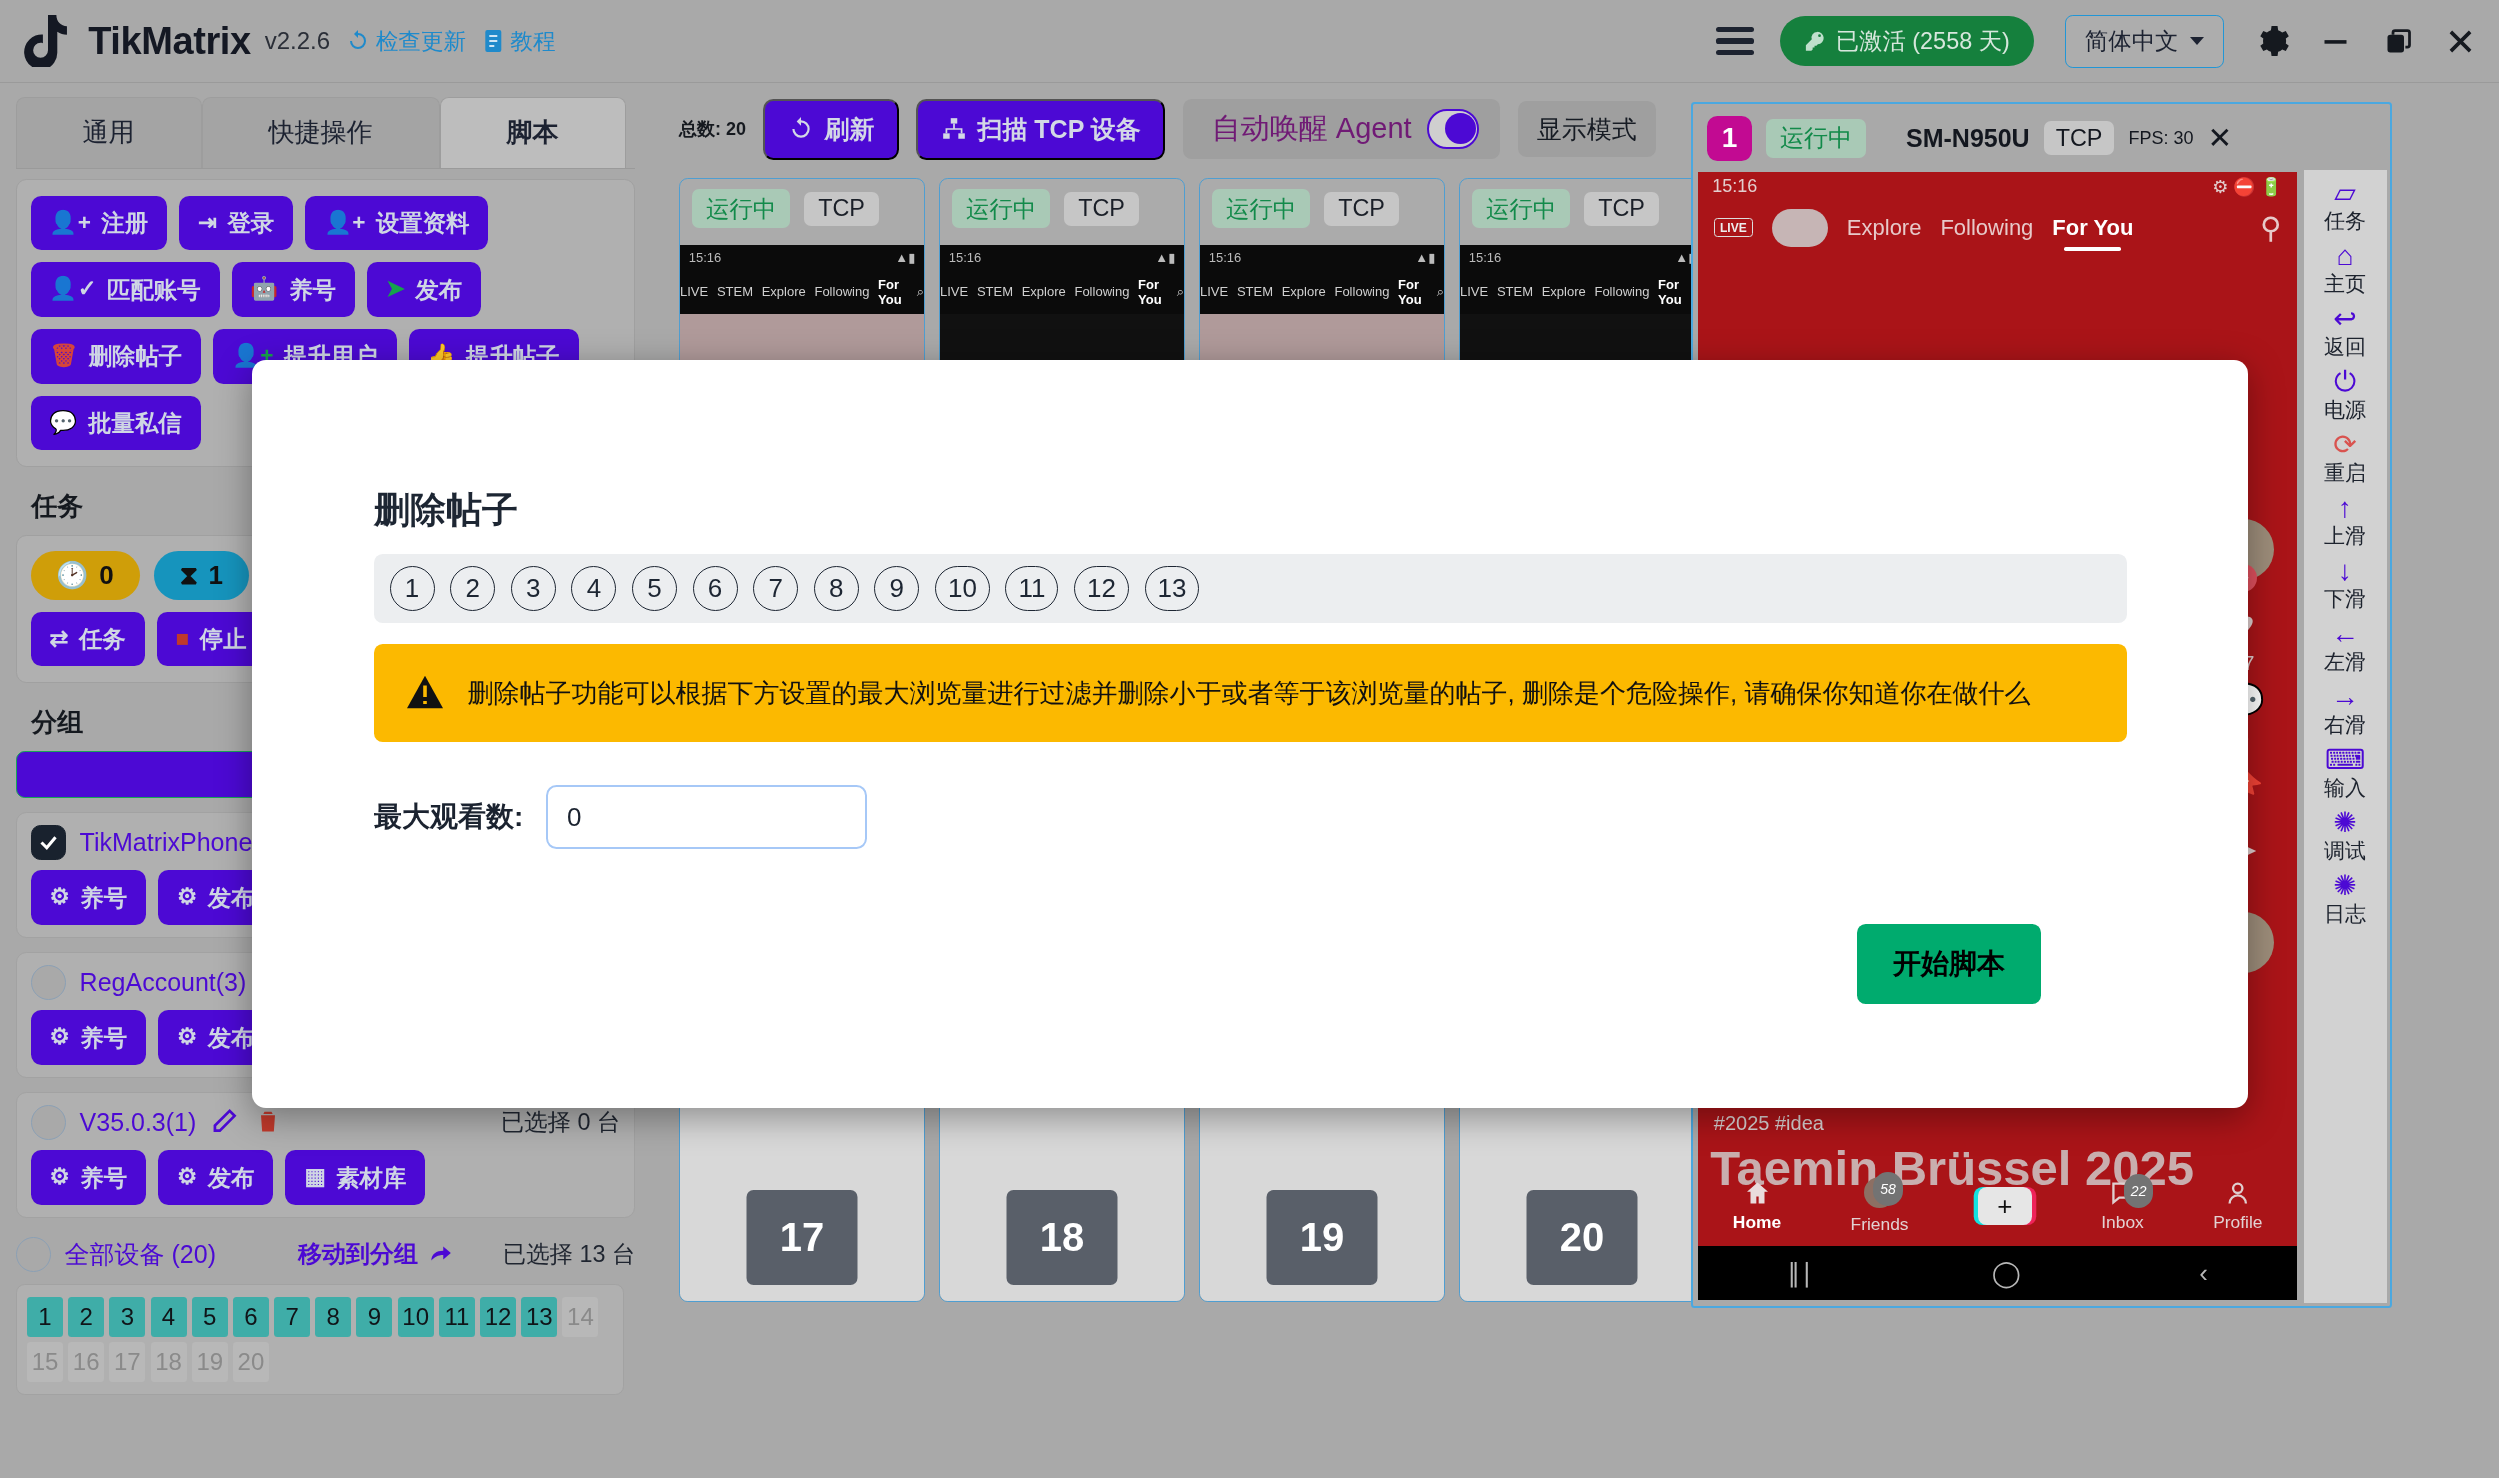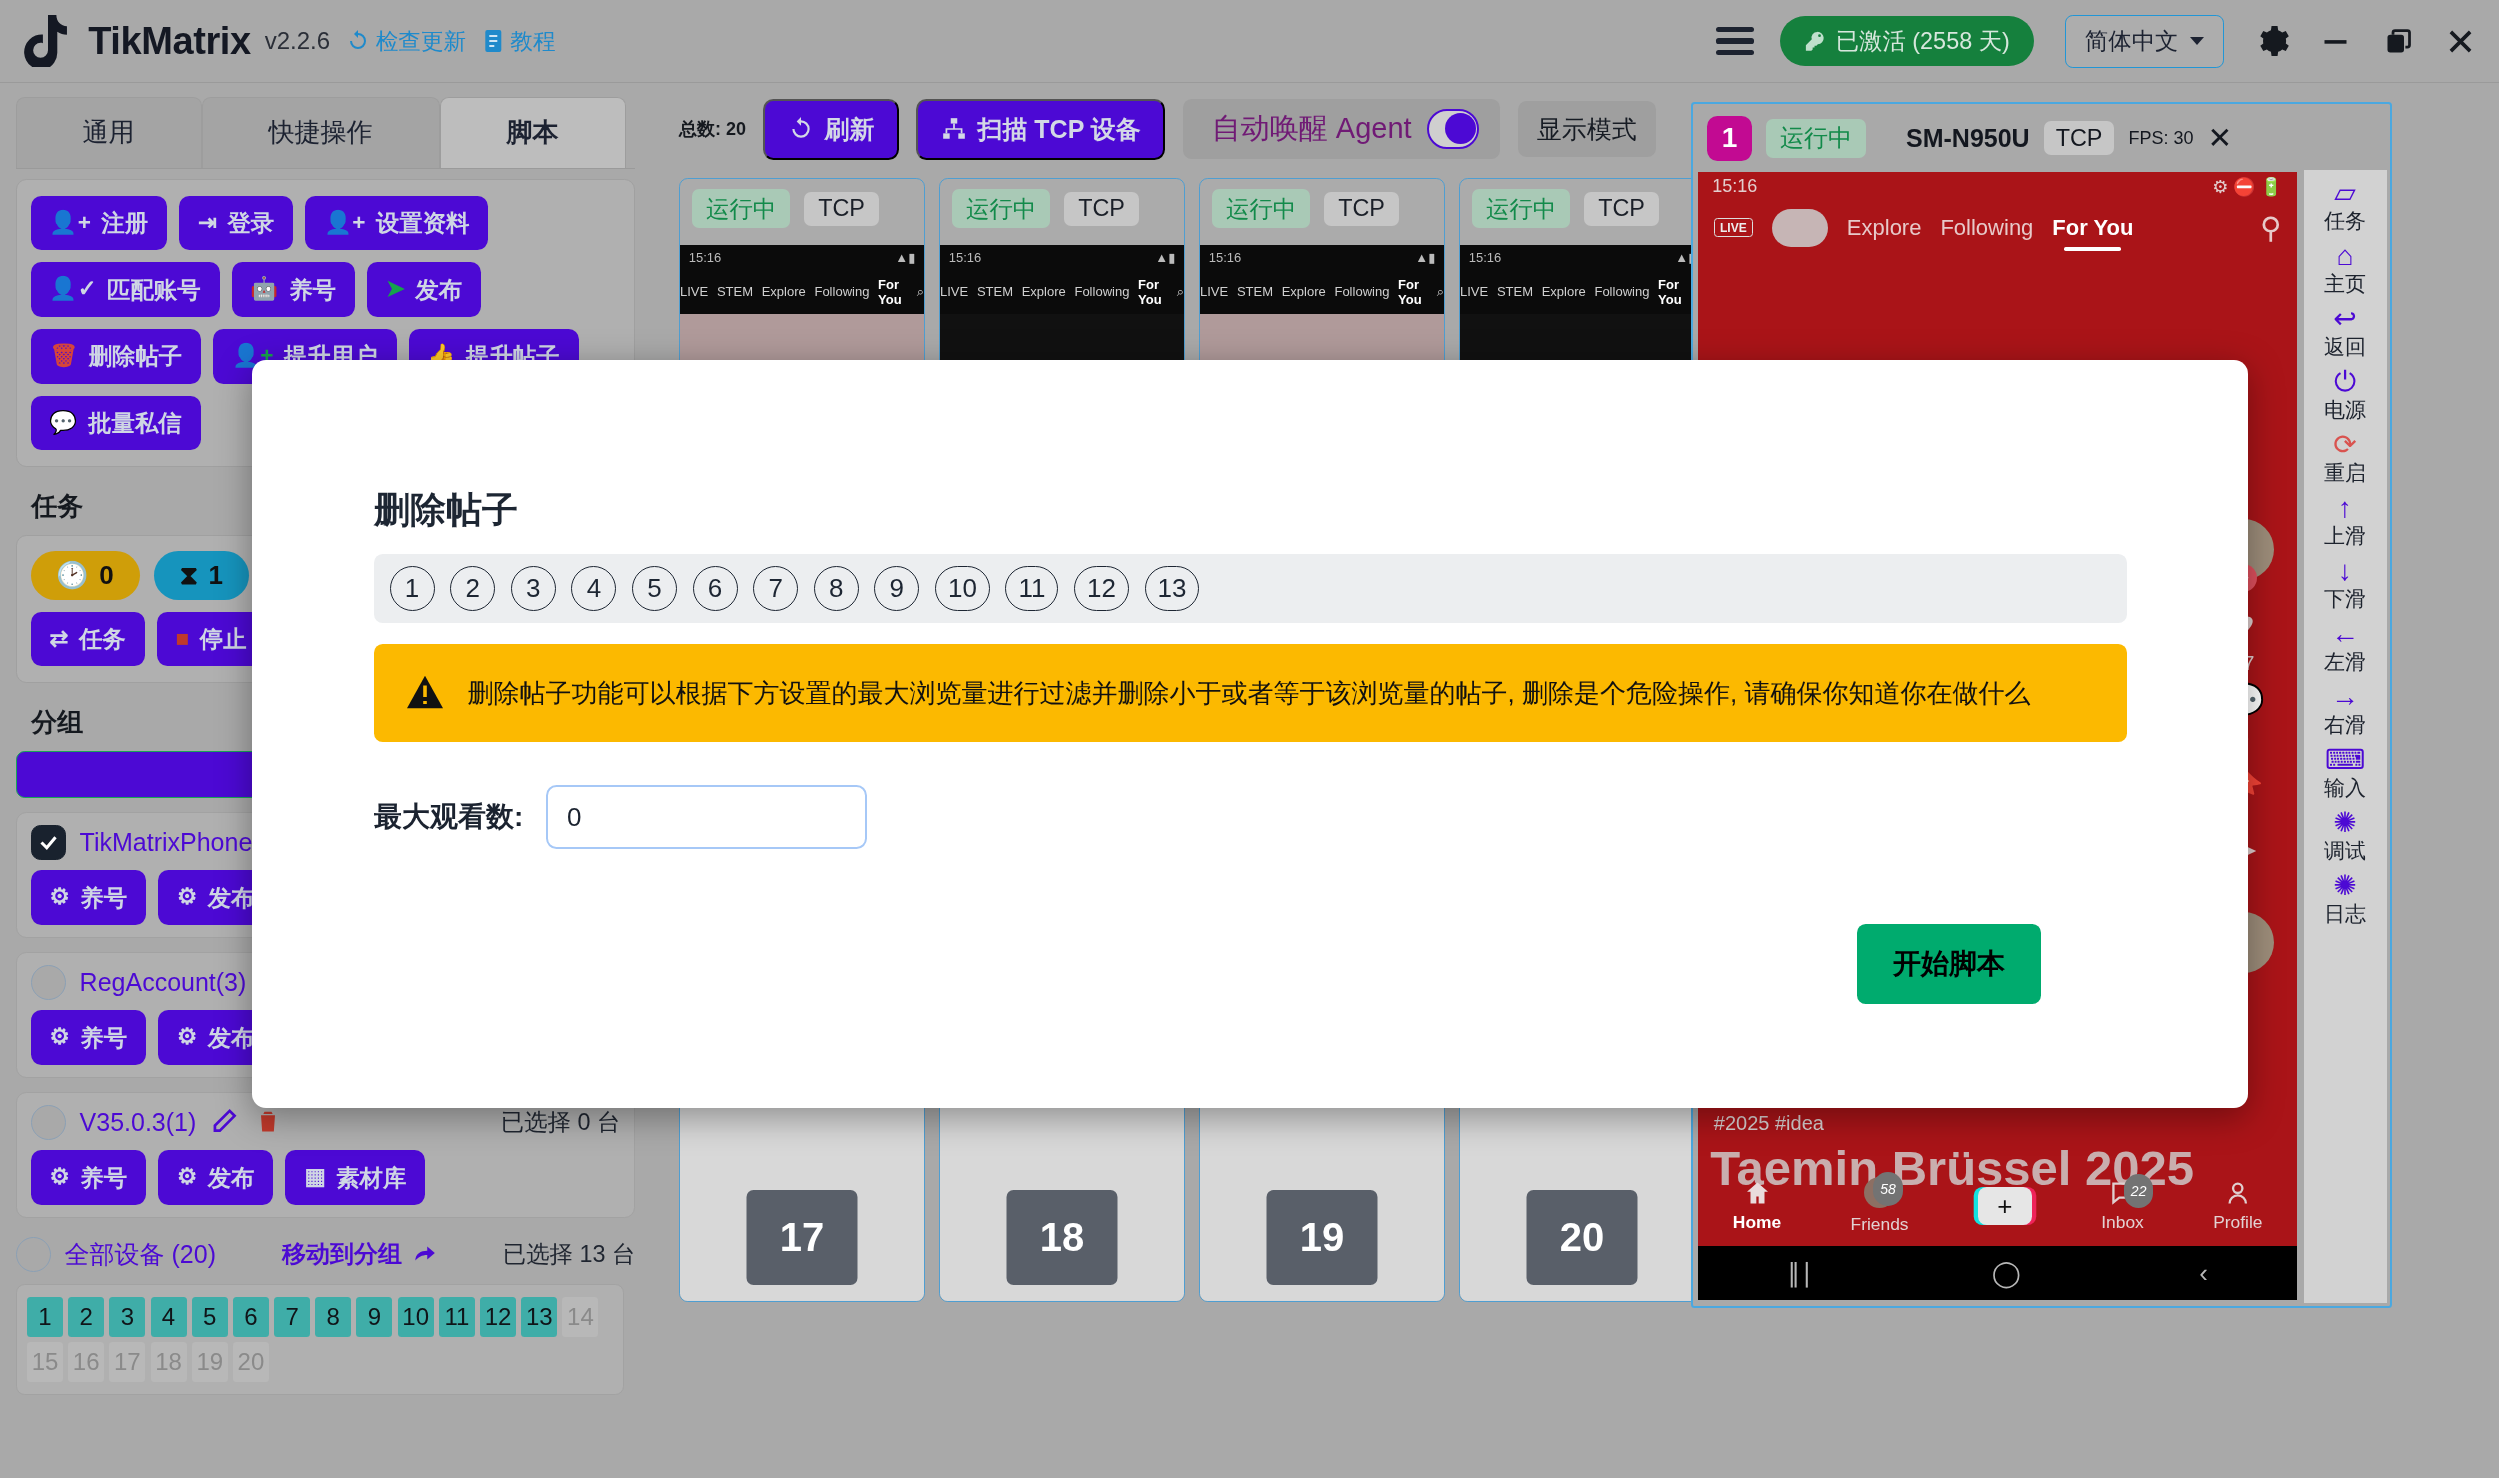--- a/index.html
+++ b/index.html
@@ -410,21 +410,21 @@
         <button class="pbtn">
             <span class="gl">▦</span>
             <span>素材库</span>
           </button>
       </div>
     </div>
 
     <div class="grp-head" style="margin-top:19px;">
       <span class="cbx round"></span>
       <span class="grp-name">全部设备 (20)</span>
-      <span class="move-group" style="margin-left:52px;text-align:center;">
+      <span class="move-group" style="margin-left:68px;text-align:center;">
         <span>移动到分组</span>
         <svg width="26" height="26" viewBox="0 0 24 24">
             <path d="M4 18c0-6 5-9 11-9v-4l7 6-7 6v-4c-5 0-8 2-11 5z" fill="#4c09d4"></path>
           </svg>
       </span>
       <span class="grp-sel">已选择 13 台</span>
     </div>
 
     <div class="numgrid" id="numgrid">
         <span class="num on">1</span>

